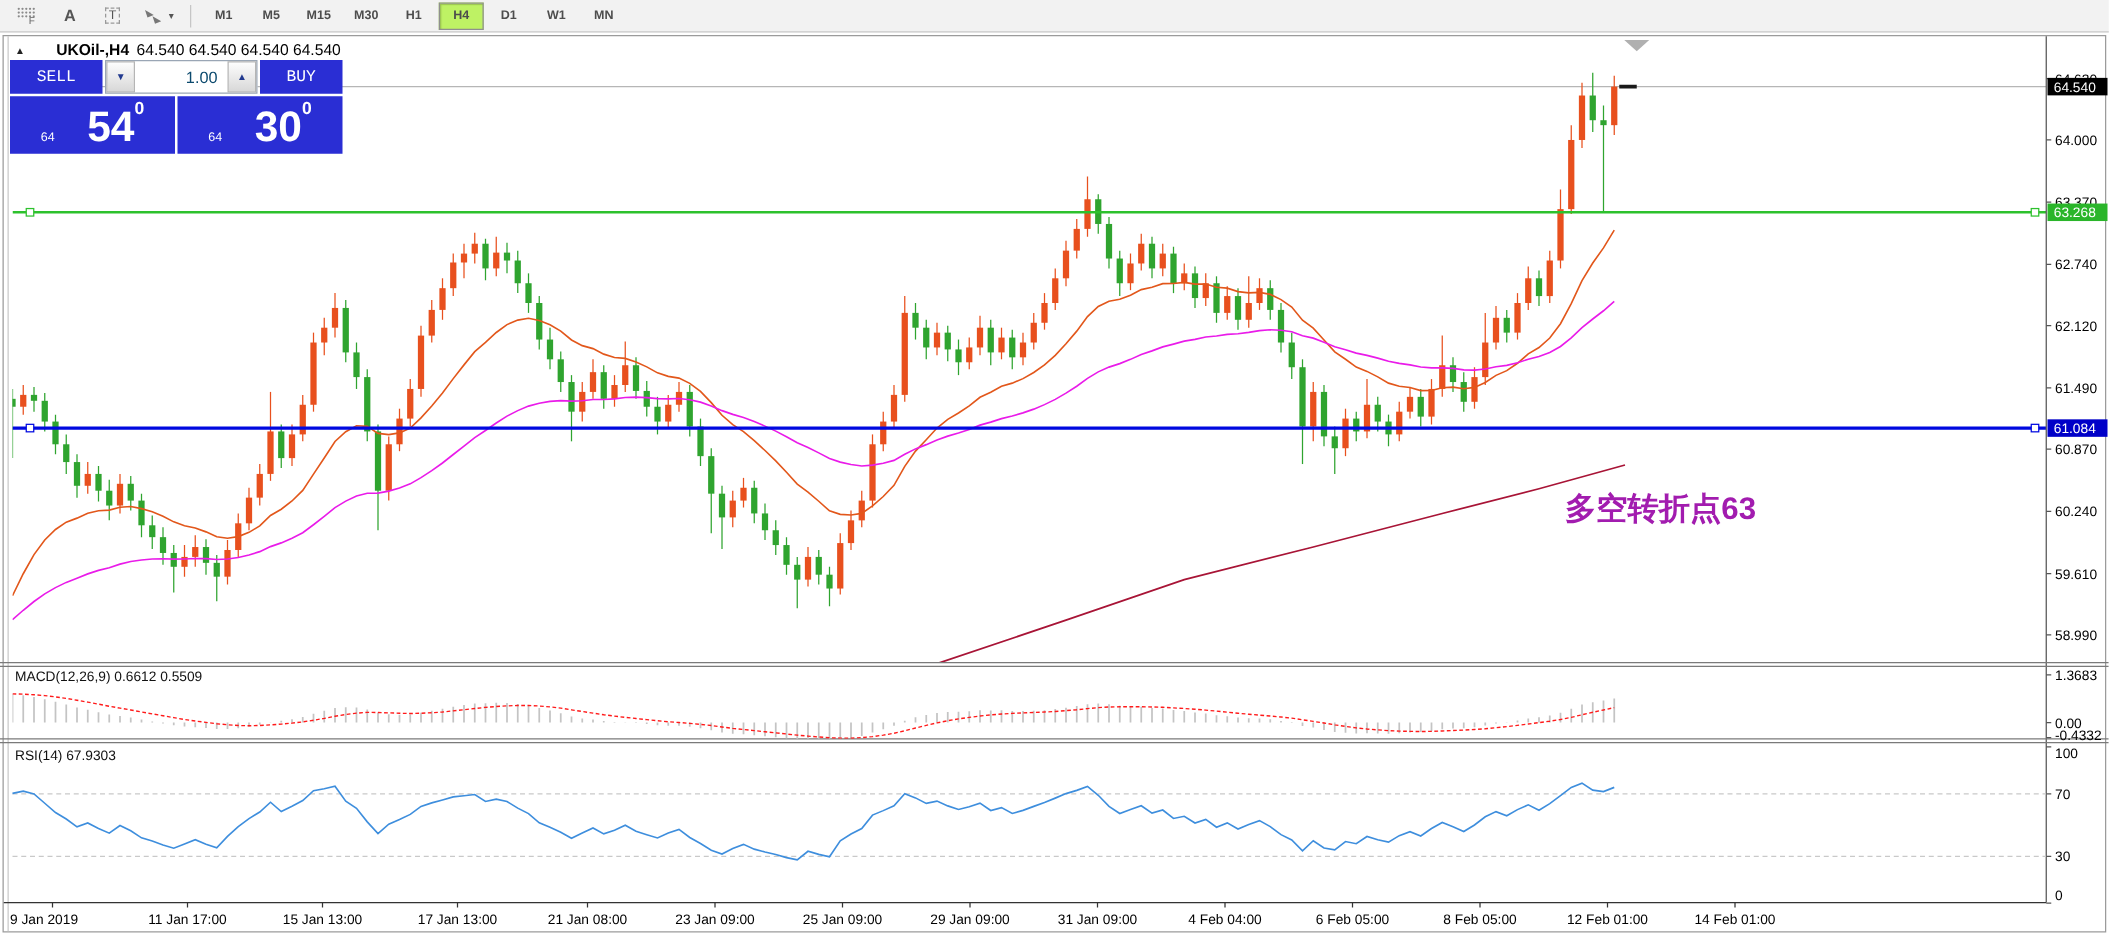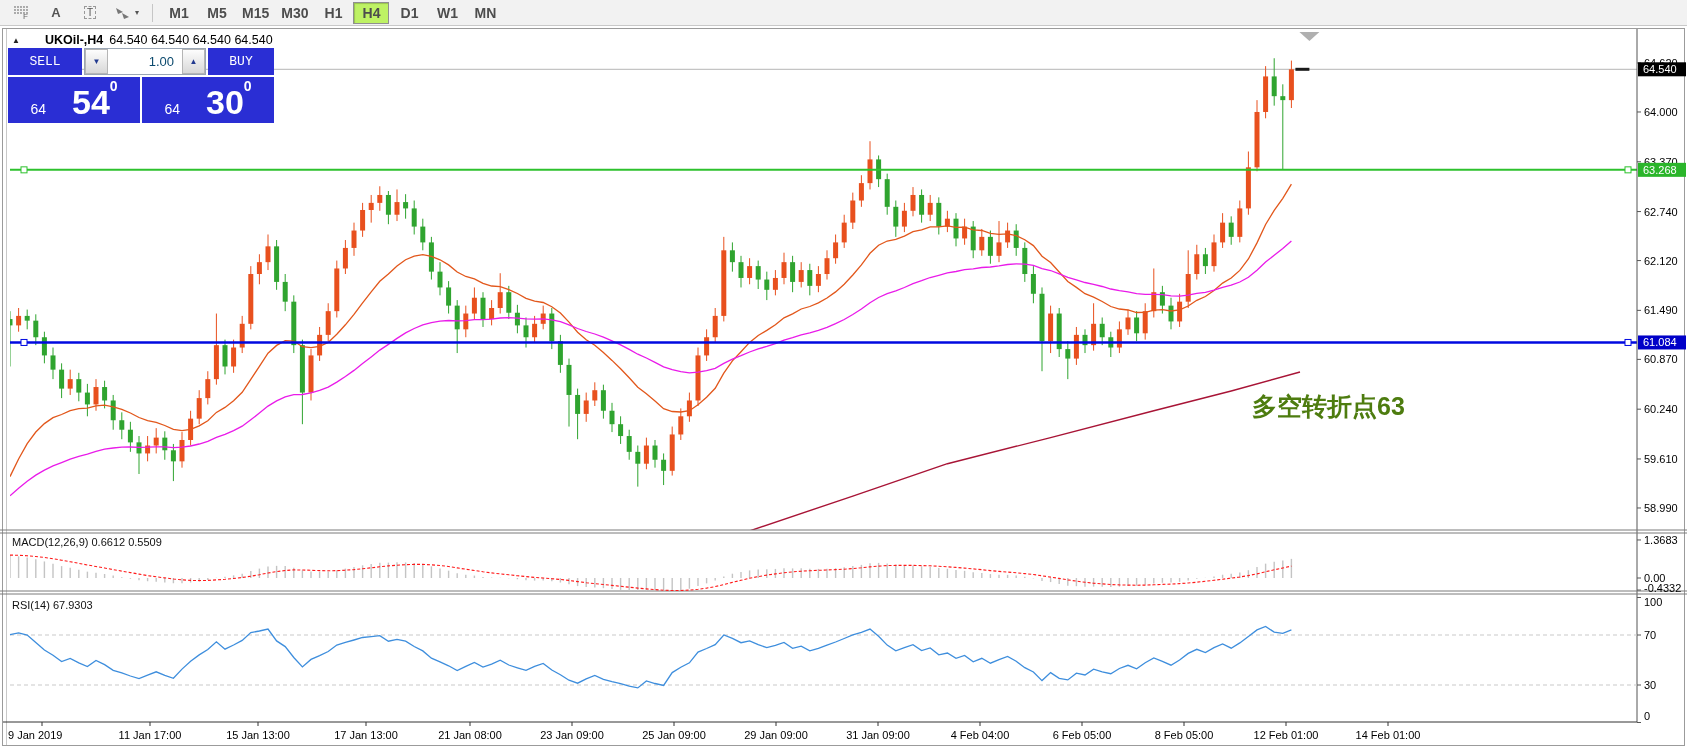--- a/index.html
+++ b/index.html
@@ -1,21 +1,21 @@
 <!DOCTYPE html>
 <html><head>
 <meta charset="utf-8">
 <style>
   html,body{margin:0;padding:0;background:#fff;width:1687px;height:748px;overflow:hidden;
     font-family:"Liberation Sans", sans-serif;}
   .toolbar{position:absolute;left:0;top:0;width:1687px;height:26px;background:#f2f2f2;
     border-bottom:1px solid #c9c9c9;display:flex;align-items:center;gap:2px;padding-left:6px;box-sizing:border-box;}
   .tbtn{height:20px;min-width:22px;display:flex;align-items:center;justify-content:center;
     color:#555;font-size:12px;cursor:default;border:1px solid transparent;padding:0 4px;}
-  .tf{font-size:14px;color:#4d4d4d;font-weight:600;min-width:26px;}
+  .tf{font-size:10px;color:#4d4d4d;font-weight:600;min-width:26px;}
   .tf.active{background:#bef264;border:1px solid #8f8f8f;box-shadow:inset 1px 1px 1px rgba(0,0,0,.2);}
   .vsep{width:1px;height:18px;background:#c6c6c6;margin:0 6px;}
   .tbox{border:1px dashed #999;font-size:10px;padding:0 2px;color:#555;}
   .chart-window{position:absolute;left:2px;top:28px;width:1683px;height:718px;background:#fff;
     border:1px solid #9b9b9b;box-sizing:border-box;}
   .chart-window .innerL{position:absolute;left:3px;top:0;bottom:0;width:1px;background:#c9c9c9;}
   #chart-svg{position:absolute;left:0;top:0;}
   .hdr{position:absolute;left:12px;top:33px;font-size:12.5px;color:#000;display:flex;gap:6px;align-items:center;}
   .hdr .tri{font-size:8px;color:#222;}
   .hdr .sym{font-weight:600;margin-left:19px;}
@@ -23,25 +23,25 @@
   .trow1{display:flex;height:27px;gap:2px;}
   .sellb,.buyb{background:#2a2ed4;color:#fff;font-size:13px;display:flex;align-items:center;justify-content:center;font-family:Liberation Mono, monospace;}
   .sellb{width:74px;}
   .buyb{flex:1;}
   .volwrap{width:122px;display:flex;border:1px solid #9aa6b5;background:#fff;box-sizing:border-box;}
   .stepbtn{width:21px;background:linear-gradient(#fdfdfd,#d8d8d8);border:1px solid #b5b5b5;
     color:#223a8f;font-size:8px;display:flex;align-items:center;justify-content:center;}
   .volfield{flex:1;font-size:13px;color:#0c4a6e;display:flex;align-items:center;justify-content:flex-end;padding-right:8px;}
   .trow2{display:flex;height:46px;gap:2px;margin-top:2px;}
   .pricebox{background:#2a2ed4;color:#fff;flex:1;display:flex;align-items:flex-end;justify-content:center;padding-bottom:4px;}
-  .pricebox .sm{font-size:14px;margin-right:2px;line-height:1;margin-bottom:3px;}
+  .pricebox .sm{font-size:10px;margin-right:2px;line-height:1;margin-bottom:3px;}
   .pricebox .big{font-size:34px;font-weight:bold;line-height:1;margin-left:24px;}
   .pricebox .sup{font-size:14px;line-height:1;align-self:flex-start;margin-top:2px;font-weight:bold;}
   .indlabel{position:absolute;font-size:11px;color:#111;}
-  .anno{position:absolute;left:1252px;top:390px;color:#4d7c0f;font-size:25px;font-weight:bold;
+  .anno{position:absolute;left:1252px;top:390px;color:#a21caf;font-size:25px;font-weight:bold;
     font-family:"Liberation Sans",sans-serif;white-space:nowrap;}
 </style>
 </head>
 <body>
 
 <div class="toolbar">
   <div class="tbtn">
     <svg width="18" height="15">
       <g fill="#8a8a8a">
         <circle cx="2" cy="2" r="0.9"></circle>

